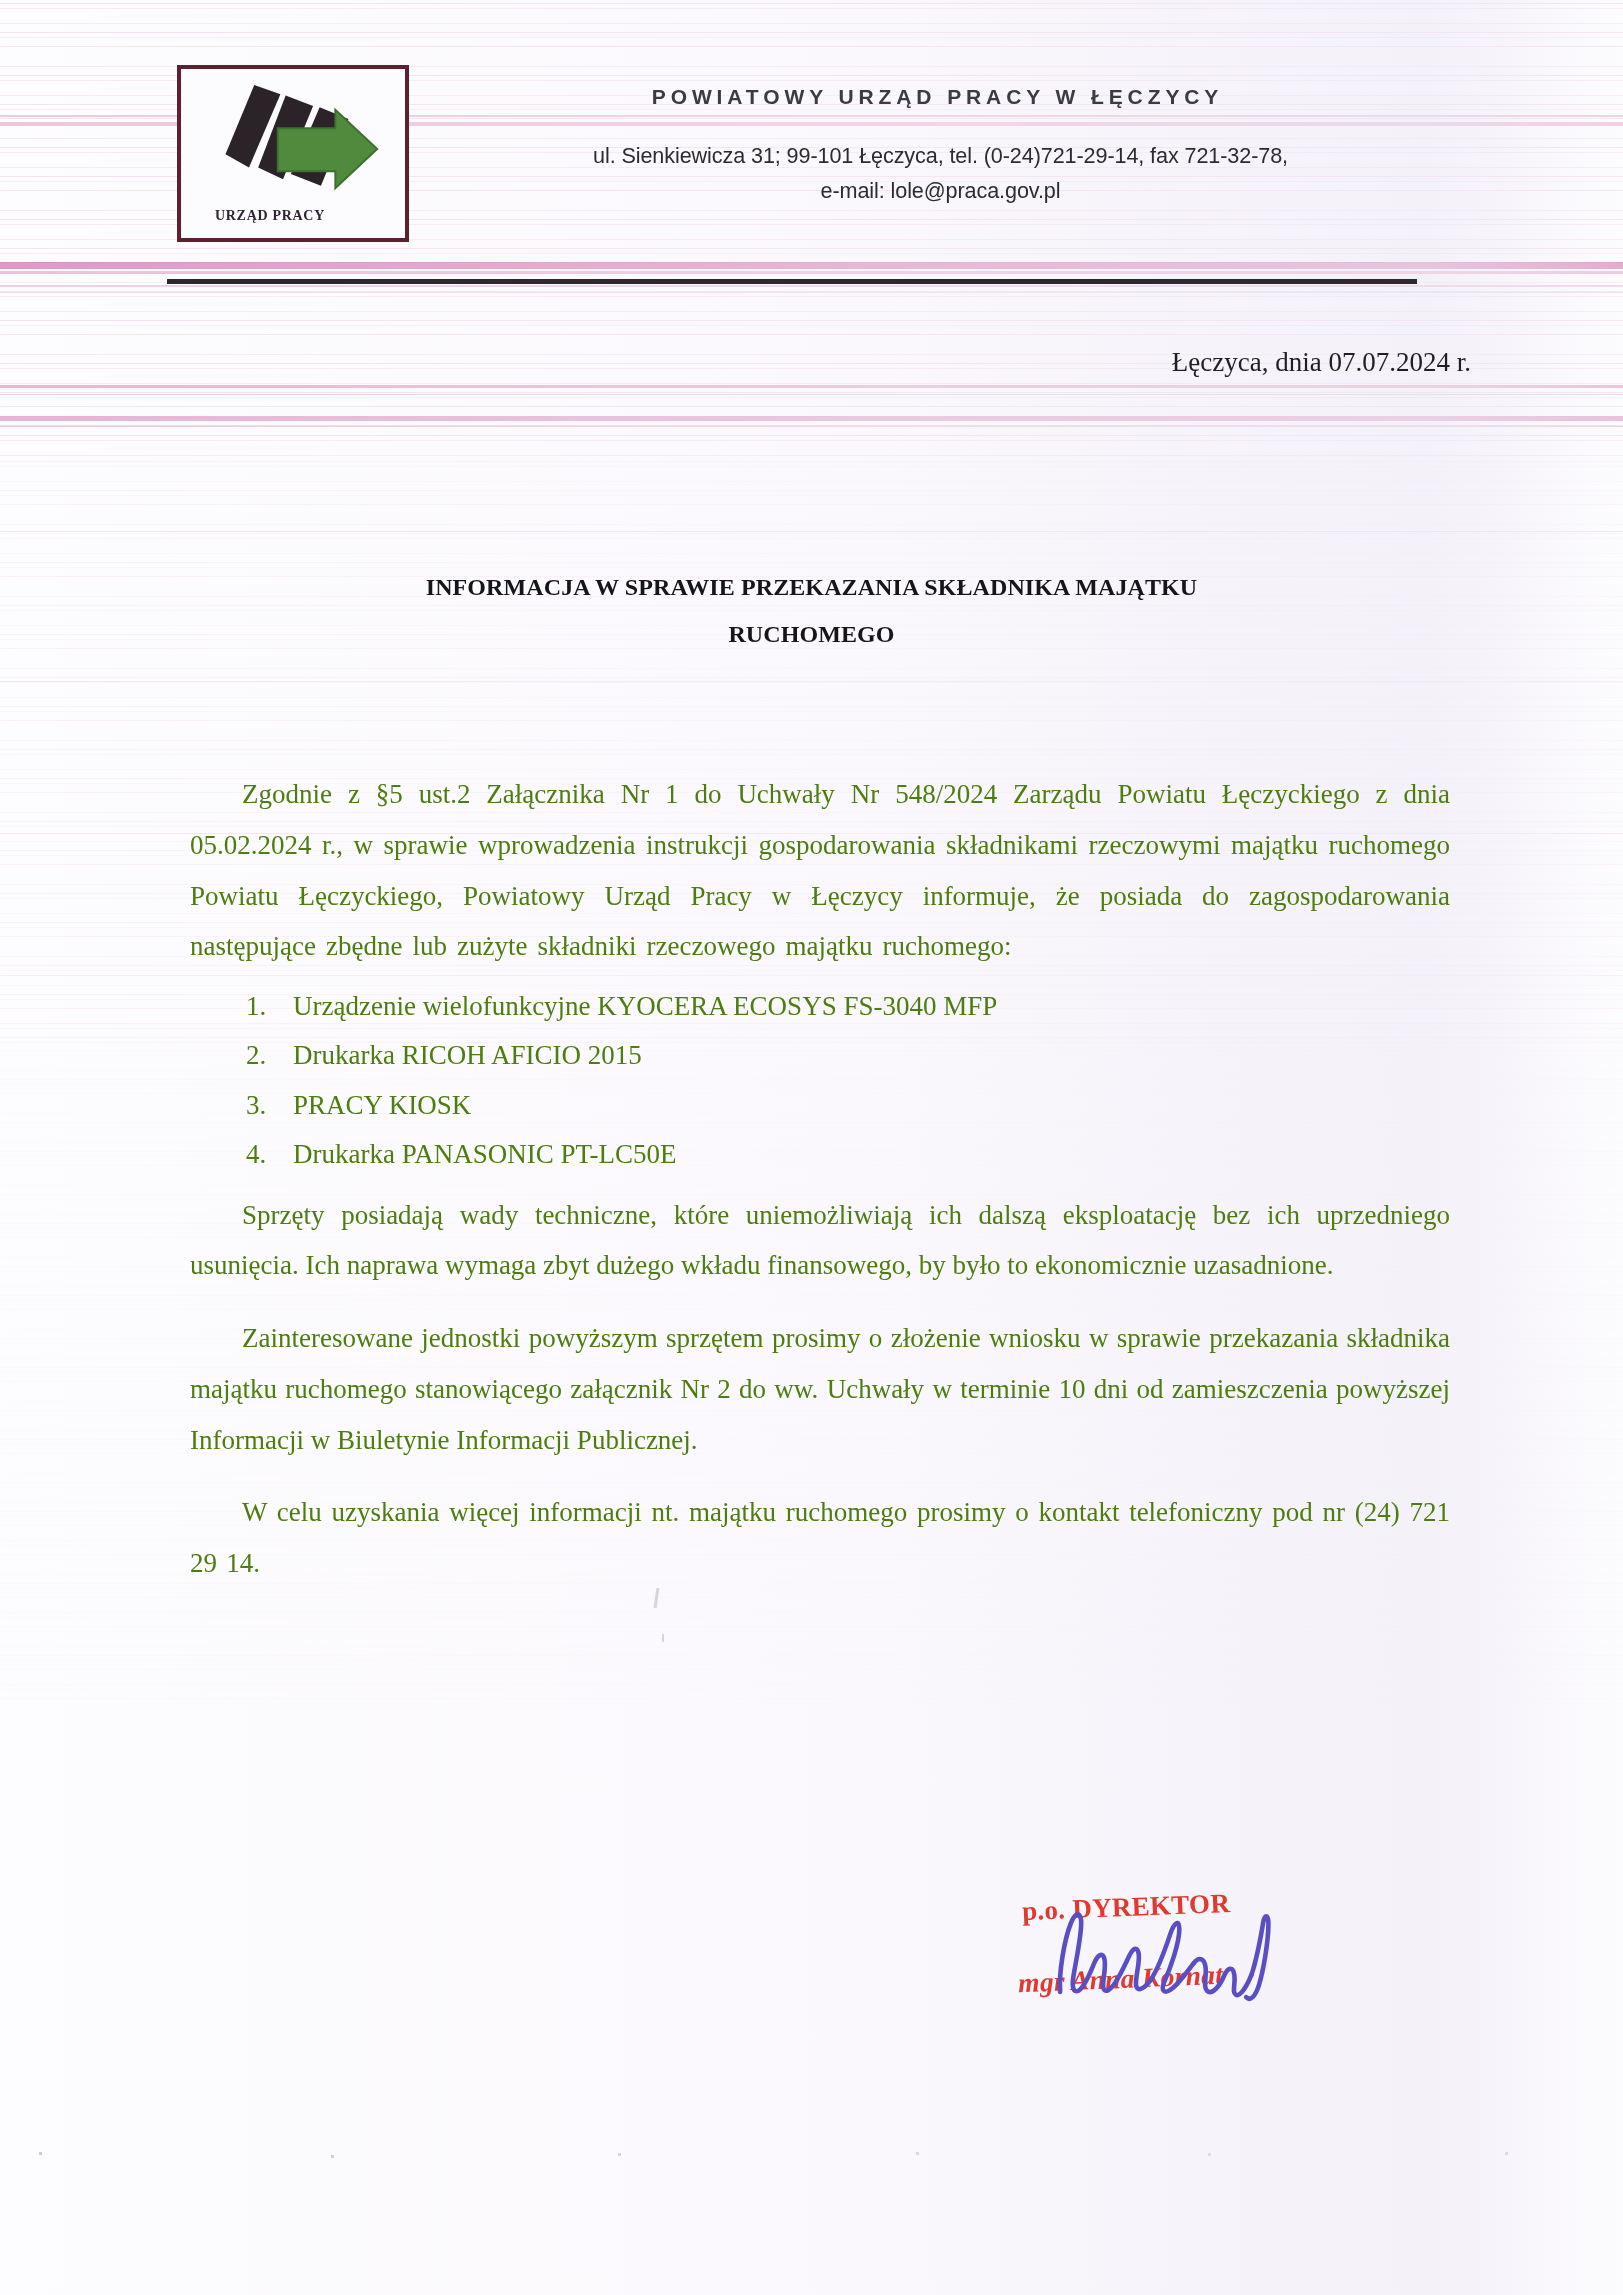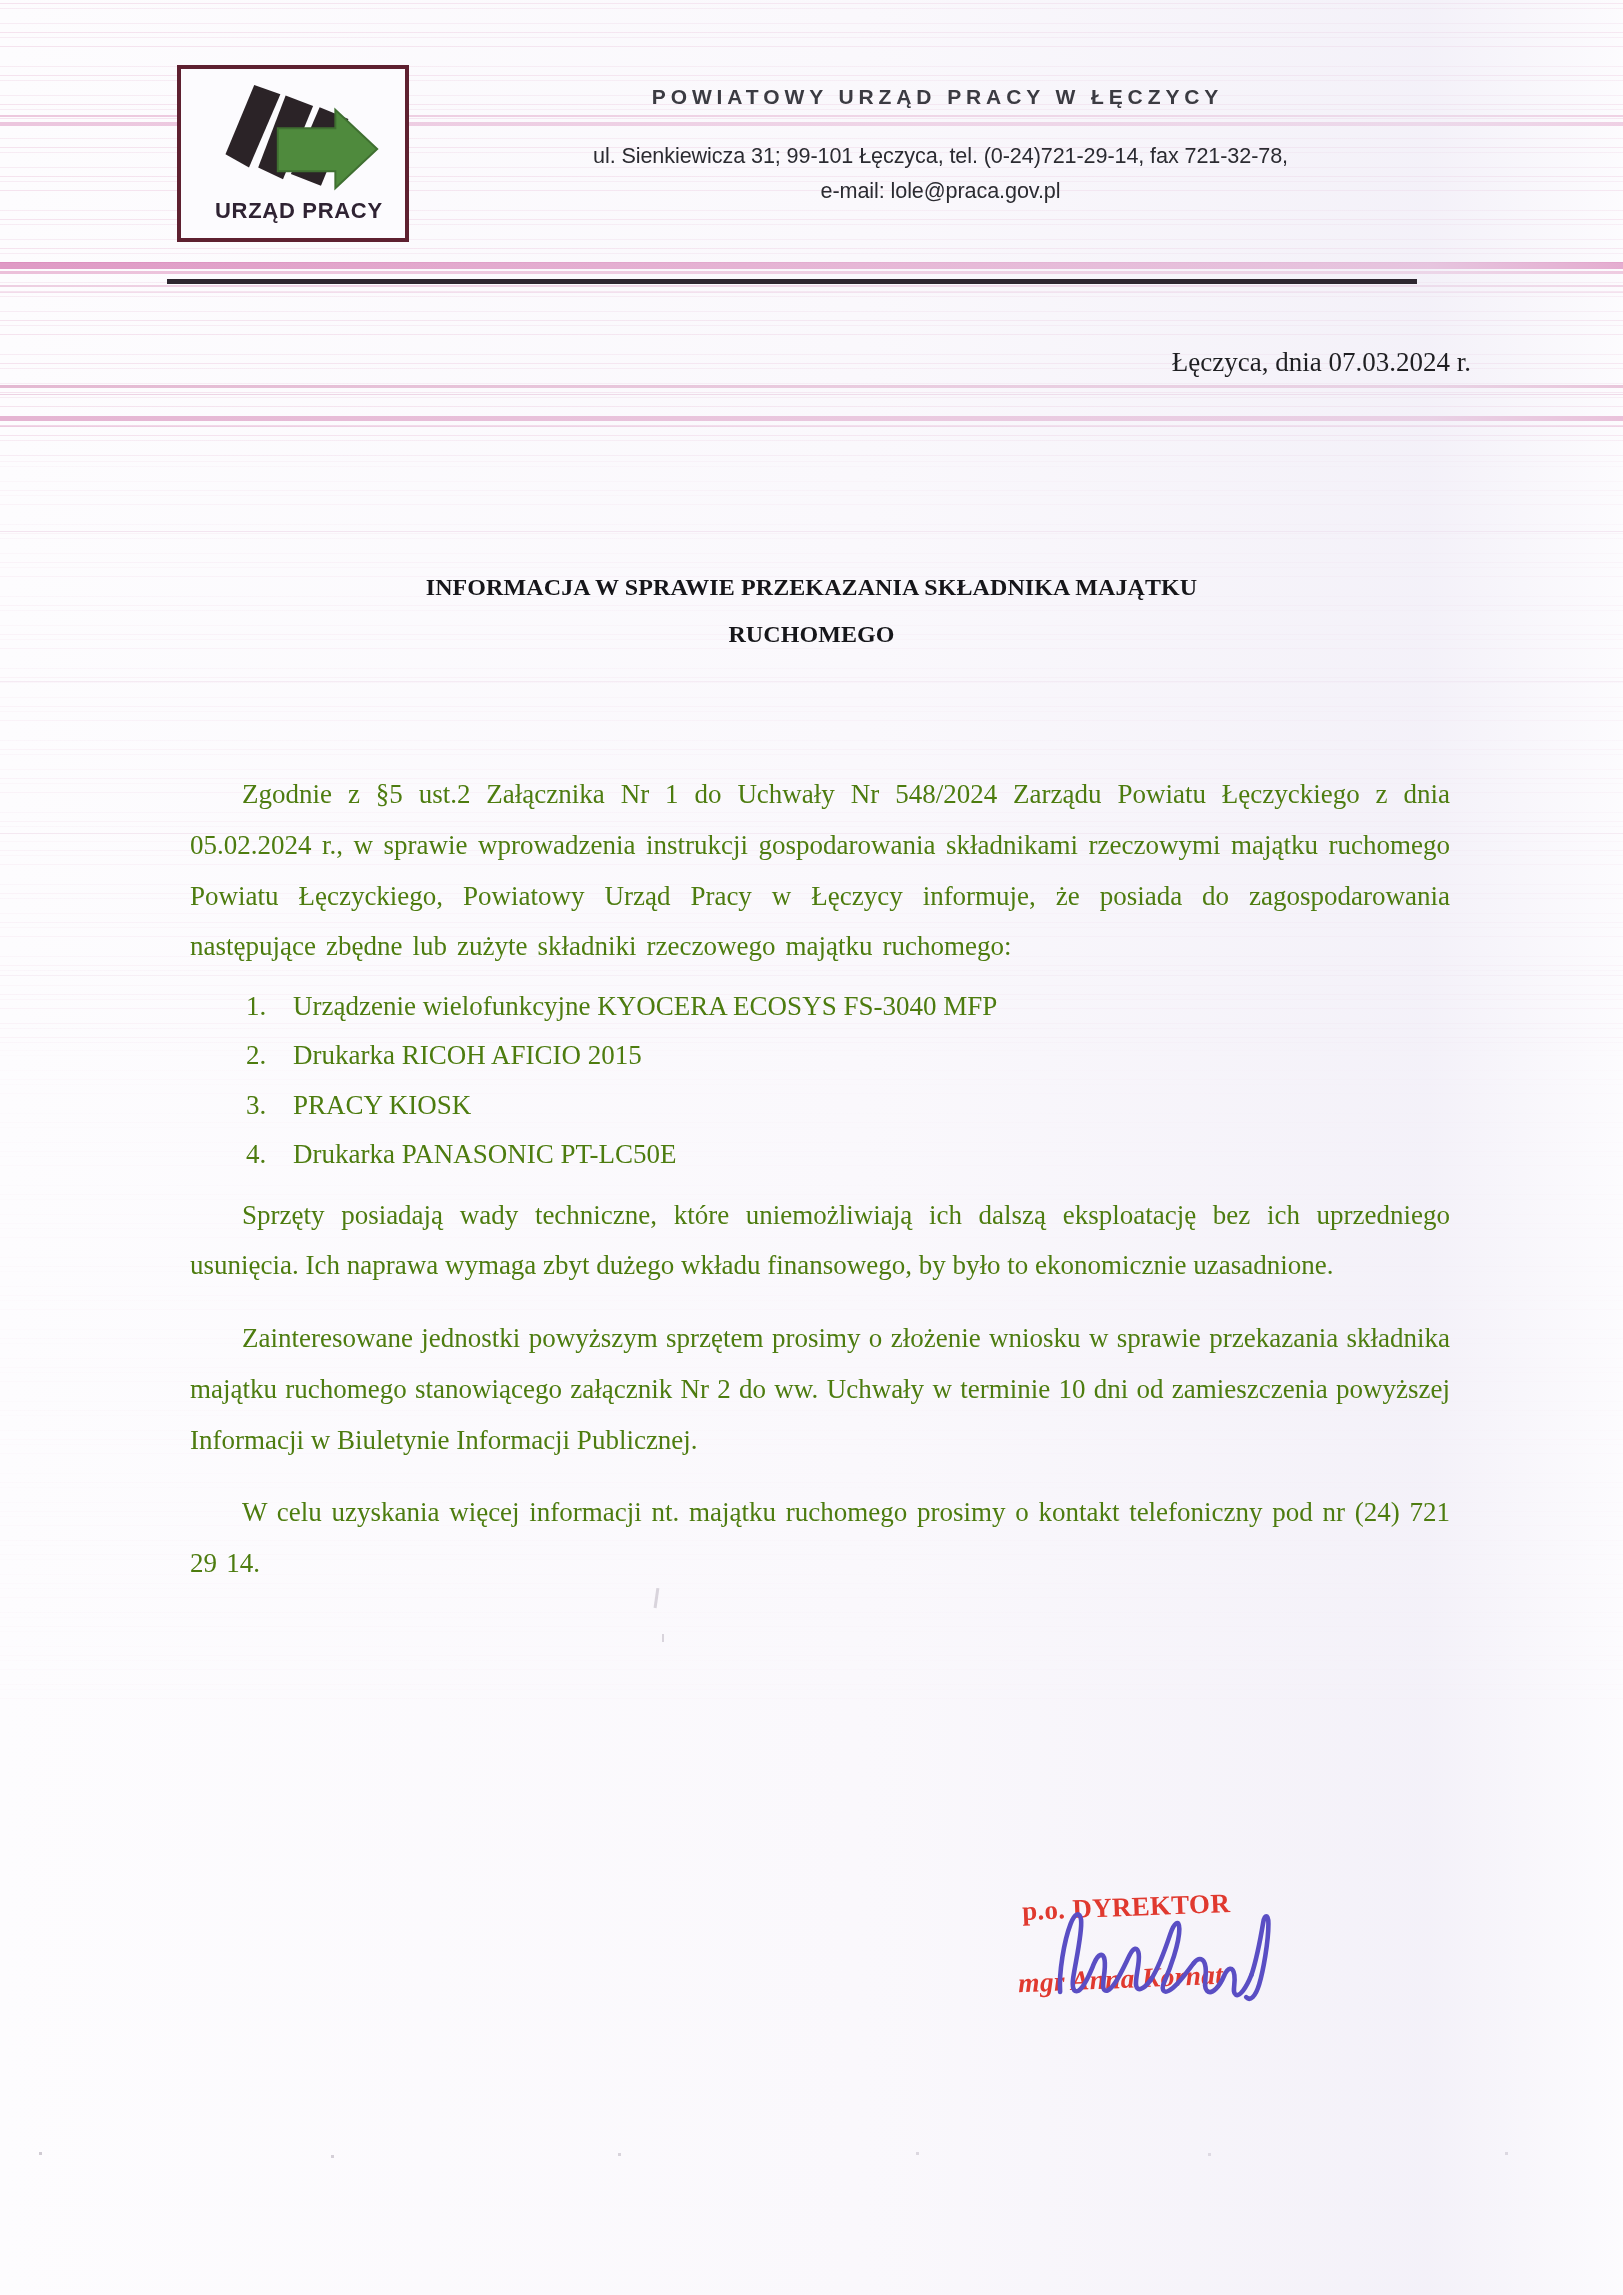--- a/index.html
+++ b/index.html
@@ -101,23 +101,23 @@
     flex: none;
   }
   .logo-inner {
     position: absolute;
     inset: 0;
   }
   .logo-text {
     position: absolute;
     left: 34px;
     bottom: 14.4px;
-    font-family: Liberation Sans, sans-serif;
-    font-weight: bold;
-    font-size: 22px;
+    font-family: Liberation Serif, serif;
+    font-weight: bold;
+    font-size: 14px;
     letter-spacing: 0.7px;
     color: #2f2333;
     z-index: 3;
     white-space: nowrap;
   }
 
   .masthead {
     flex: 1;
     text-align: center;
     padding-right: 157px;
@@ -321,21 +321,21 @@
       <div class="org-name">POWIATOWY URZĄD PRACY W ŁĘCZYCY</div>
       <div class="org-contact">
         <div>ul. Sienkiewicza 31; 99-101 Łęczyca, tel. (0-24)721-29-14, fax  721-32-78,</div>
         <div>e-mail: lole@praca.gov.pl</div>
       </div>
     </div>
   </div>
 
   <div class="header-rule"></div>
 
-  <div class="date-line">Łęczyca, dnia 07.03.2024 r.</div>
+  <div class="date-line">Łęczyca, dnia 07.07.2024 r.</div>
 
   <div class="doc-title">
     <div>INFORMACJA W SPRAWIE PRZEKAZANIA SKŁADNIKA MAJĄTKU</div>
     <div>RUCHOMEGO</div>
   </div>
 
   <div class="body-copy">
     <p class="first">Zgodnie  z §5 ust.2 Załącznika Nr 1 do Uchwały Nr 548/2024 Zarządu Powiatu Łęczyckiego z dnia 05.02.2024 r., w sprawie wprowadzenia instrukcji gospodarowania składnikami rzeczowymi majątku ruchomego Powiatu Łęczyckiego, Powiatowy Urząd Pracy w Łęczycy informuje, że posiada do zagospodarowania następujące zbędne lub zużyte składniki rzeczowego majątku ruchomego:</p>
 
     <ol class="assets">

